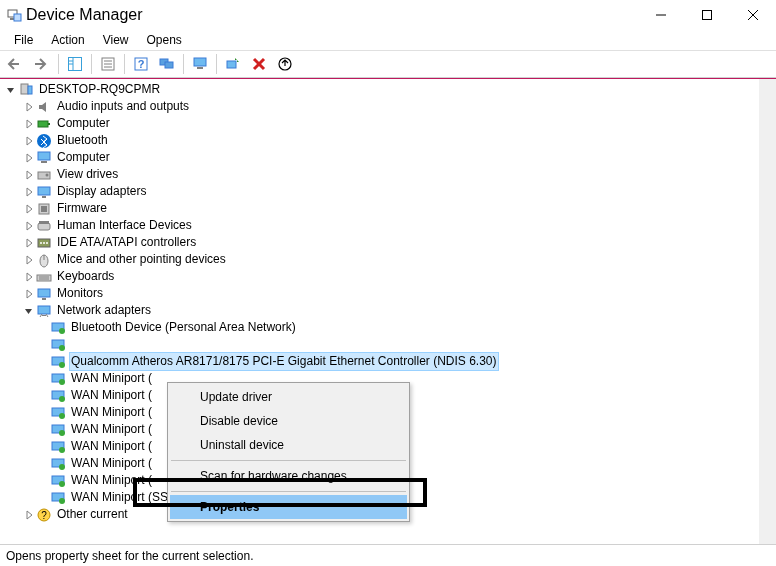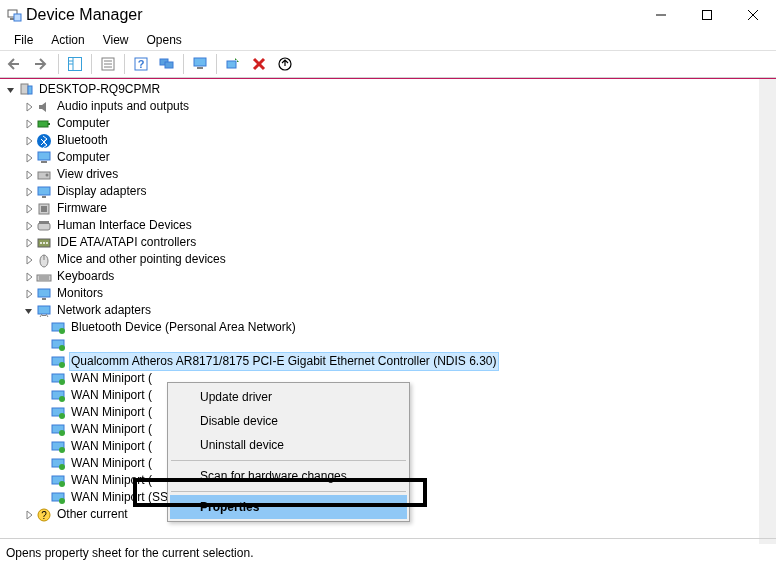--- a/index.html
+++ b/index.html
@@ -121,21 +121,21 @@
   .ctx-highlight-box {
     position: absolute;
     border: 4px solid #000;
     pointer-events: none;
     z-index: 11;
   }
   
   .statusbar {
     position: absolute;
     left: 0; right: 0; bottom: 0;
-    height: 28px;
+    height: 22px;
     border-top: 1px solid #d0d0d0;
     padding: 2px 6px;
     font-size: 12px;
     display:flex; align-items:center;
   }
 </style>
 </head>
 <body>
 
 <div class="titlebar">

